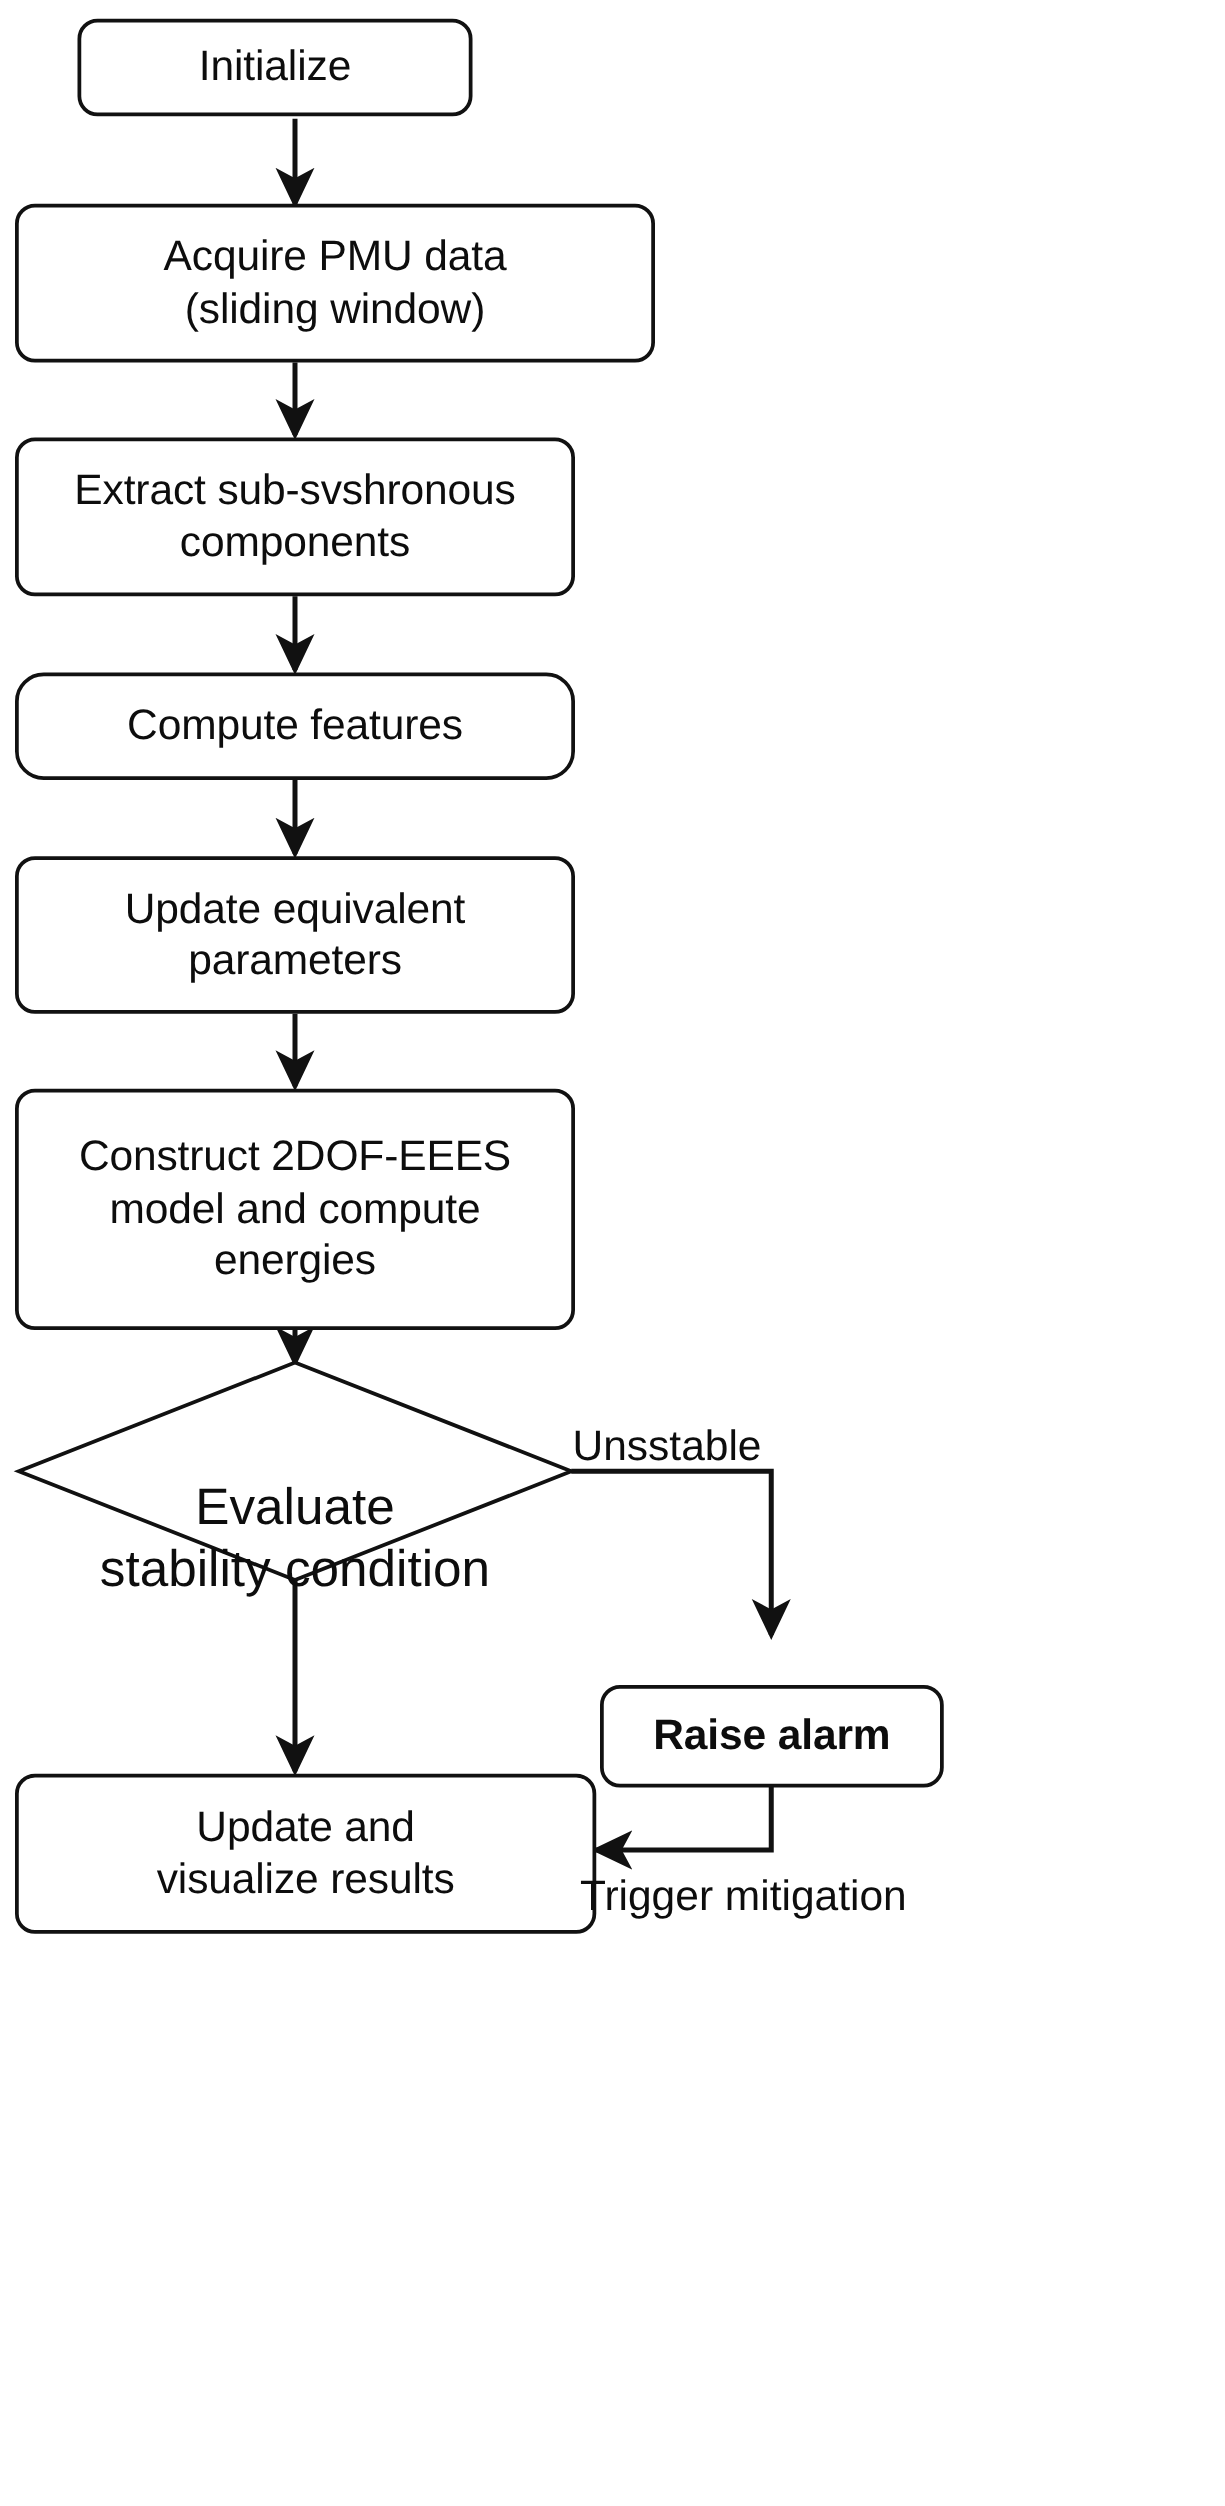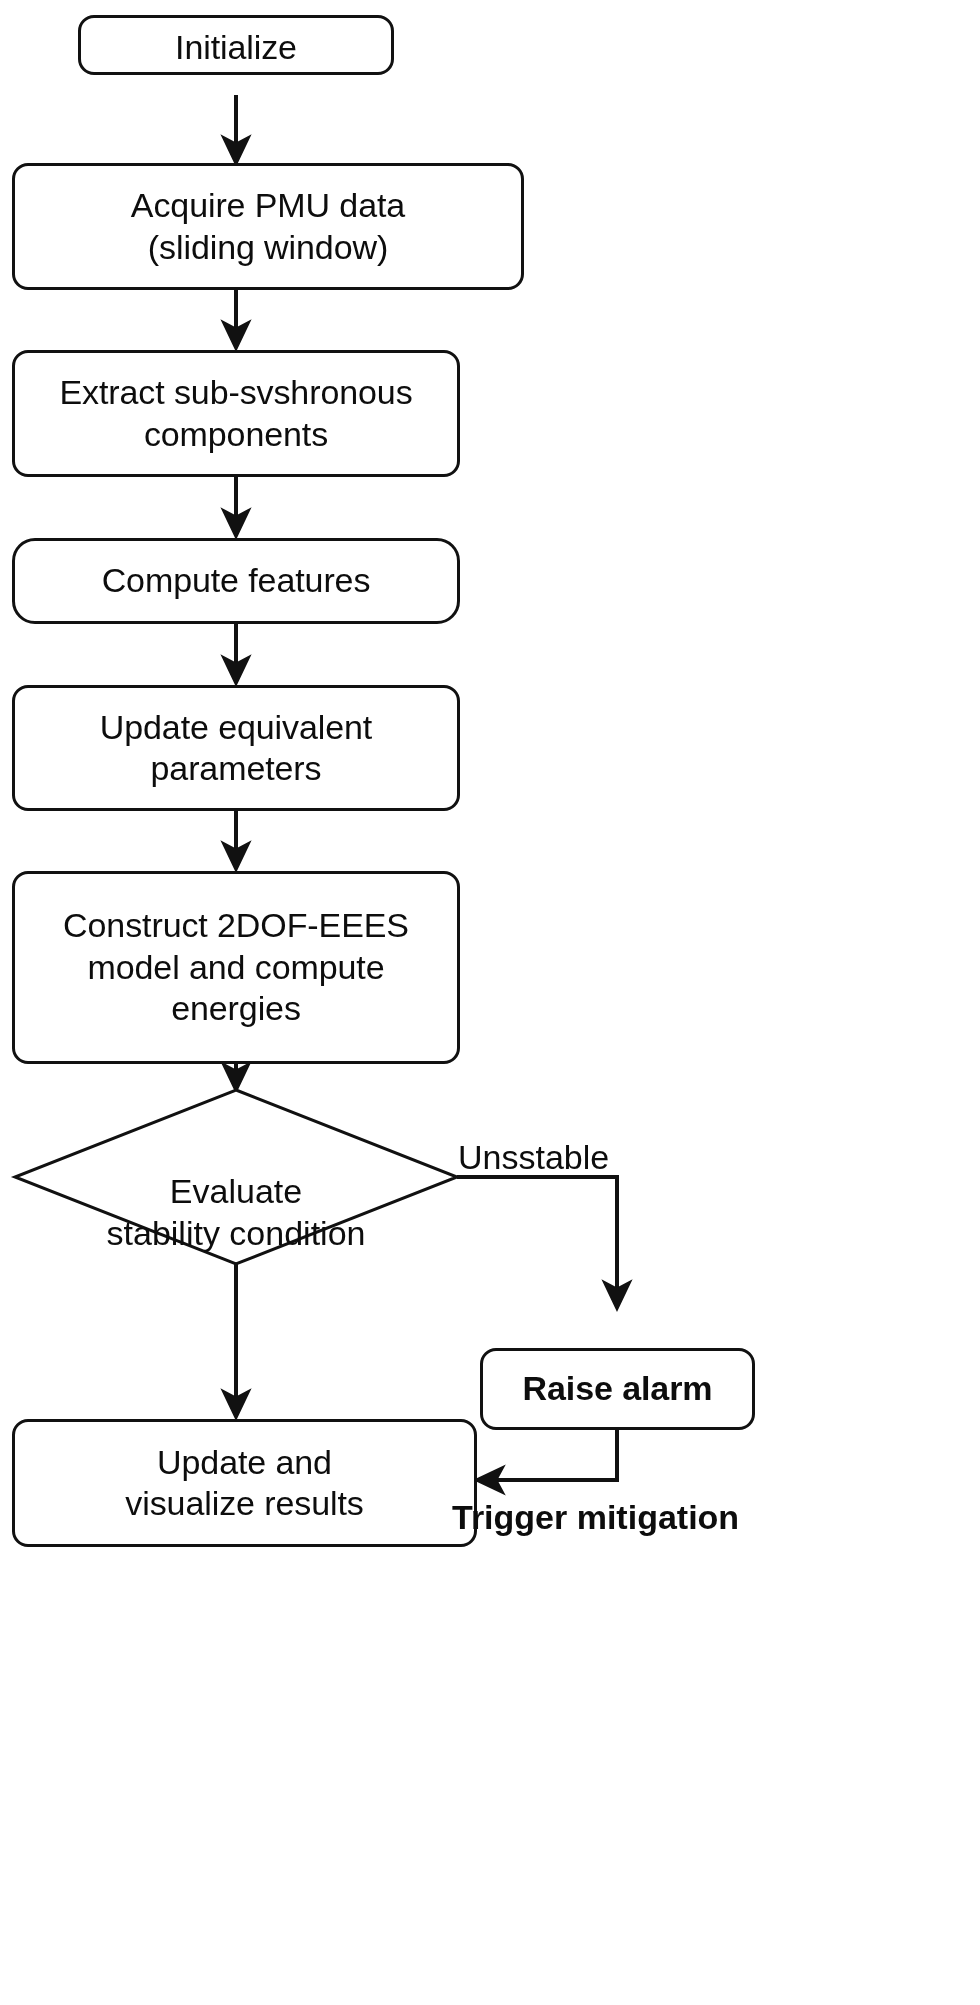--- a/index.html
+++ b/index.html
@@ -38,21 +38,21 @@
     color: #0d0d0d;
     font-size: 34px;
     line-height: 1.22;
     letter-spacing: -0.1px;
     white-space: pre-line;
     padding: 4px 10px;
   }
   .decision-label {
     position: absolute;
     color: #0d0d0d;
-    font-size: 34px;
+    font-size: 41px;
     line-height: 1.22;
     text-align: center;
     white-space: pre-line;
     pointer-events: none;
   }
   .edge-label {
     position: absolute;
     color: #0d0d0d;
     font-size: 34px;
     line-height: 1.2;
@@ -85,21 +85,21 @@
 
     <polygon points="236,1090 457,1177 236,1264 15,1177" fill="#ffffff" stroke="#111111" stroke-width="3"></polygon>
 
     <path d="M457,1177 L617,1177 L617,1308" fill="none" stroke="#111111" stroke-width="4" marker-end="url(#arrowhead)"></path>
 
     <line x1="236" y1="1264" x2="236" y2="1417" stroke="#111111" stroke-width="4" marker-end="url(#arrowhead)"></line>
 
     <path d="M617,1394 L617,1480 L477,1480" fill="none" stroke="#111111" stroke-width="4" marker-end="url(#arrowhead)"></path>
   </svg>
 
-  <div class="node-box" style="left:78px; top:15px; width:316px; height:60px;align-items:flex-end;">
+  <div class="node-box" style="left:62px; top:15px; width:316px; height:78px;">
     <span>Initialize</span>
   </div>
 
   <div class="node-box" style="left:12px; top:163px; width:512px; height:127px;">
     <span>Acquire PMU data
 (sliding window)</span>
   </div>
 
   <div class="node-box" style="left:12px; top:350px; width:448px; height:127px;">
     <span>Extract sub-svshronous
@@ -132,17 +132,17 @@
 
   <div class="node-box" style="left:12px; top:1419px; width:465px; height:128px;">
     <span>Update and
 visualize results</span>
   </div>
 
   <div class="edge-label" style="left:458px; top:1137px;">
     <span>Unsstable</span>
   </div>
 
-  <div class="edge-label" style="left:452px; top:1497px;font-weight:bold;">
+  <div class="edge-label" style="left:464px; top:1497px;">
     <span>Trigger mitigation</span>
   </div>
 
 </div>
 
 </body></html>

